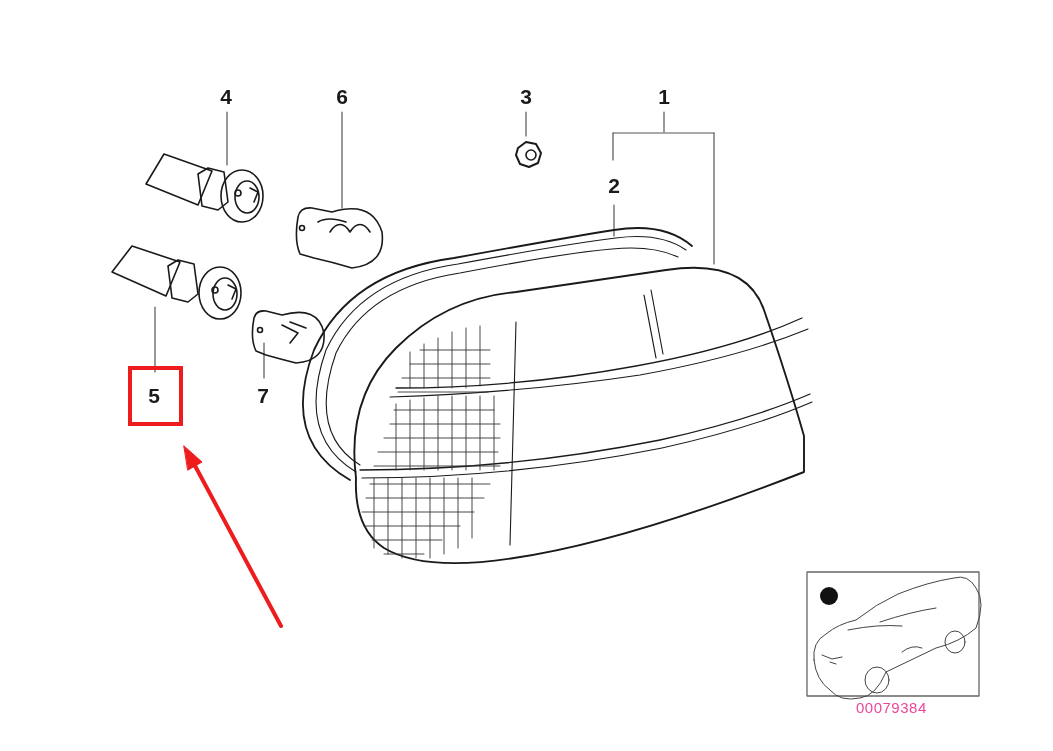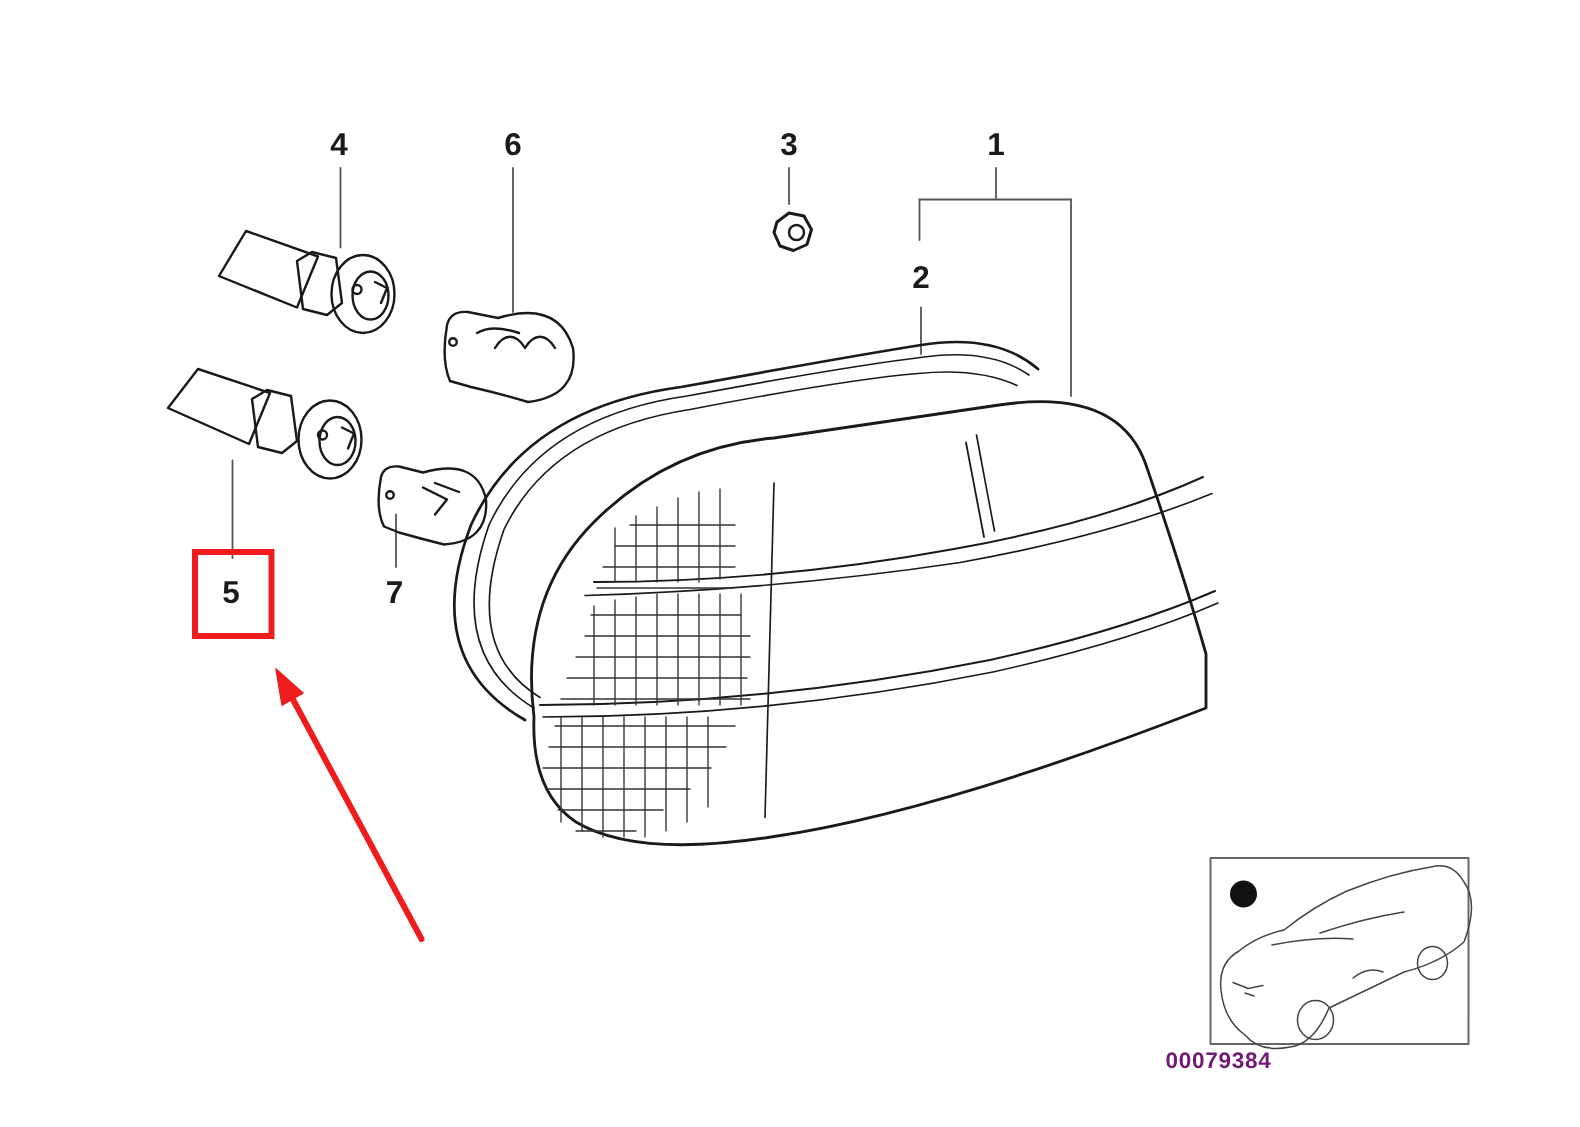--- a/index.html
+++ b/index.html
@@ -1,19 +1,19 @@
 <!DOCTYPE html>
 <html><head>
   <meta charset="utf-8">
   <style>
     html, body { margin: 0; padding: 0; background: #ffffff; }
     body { width: 1053px; height: 751px; position: relative; overflow: hidden; font-family: "Liberation Sans", sans-serif; }
     #stage { position: absolute; left: 0; top: 0; width: 1053px; height: 751px; }
     .callout { position: absolute; font-family: "Liberation Sans", sans-serif; font-weight: bold; font-size: 21px; color: #1a1a1a; transform: translateX(-50%); line-height: 1; }
-    .part-code { position: absolute; left: 777px; top: 699px; font-family: "Liberation Sans", sans-serif; font-size: 15px; color: #701a75; letter-spacing: 0.5px; font-weight: bold; }
+    .part-code { position: absolute; left: 856px; top: 699px; font-family: "Liberation Sans", sans-serif; font-size: 15px; color: #ec4899; letter-spacing: 0.5px; }
     .hl-box { position: absolute; left: 128px; top: 366px; width: 55px; height: 60px; border: 4px solid #ee1c1c; box-sizing: border-box; }
     svg { position: absolute; left: 0; top: 0; }
   </style>
 </head>
 <body>
 
 <div id="stage">
 
   <svg width="1053" height="751" viewBox="0 0 1053 751">
     <g fill="none" stroke="#1a1a1a" stroke-width="1.6" stroke-linejoin="round" stroke-linecap="round">

